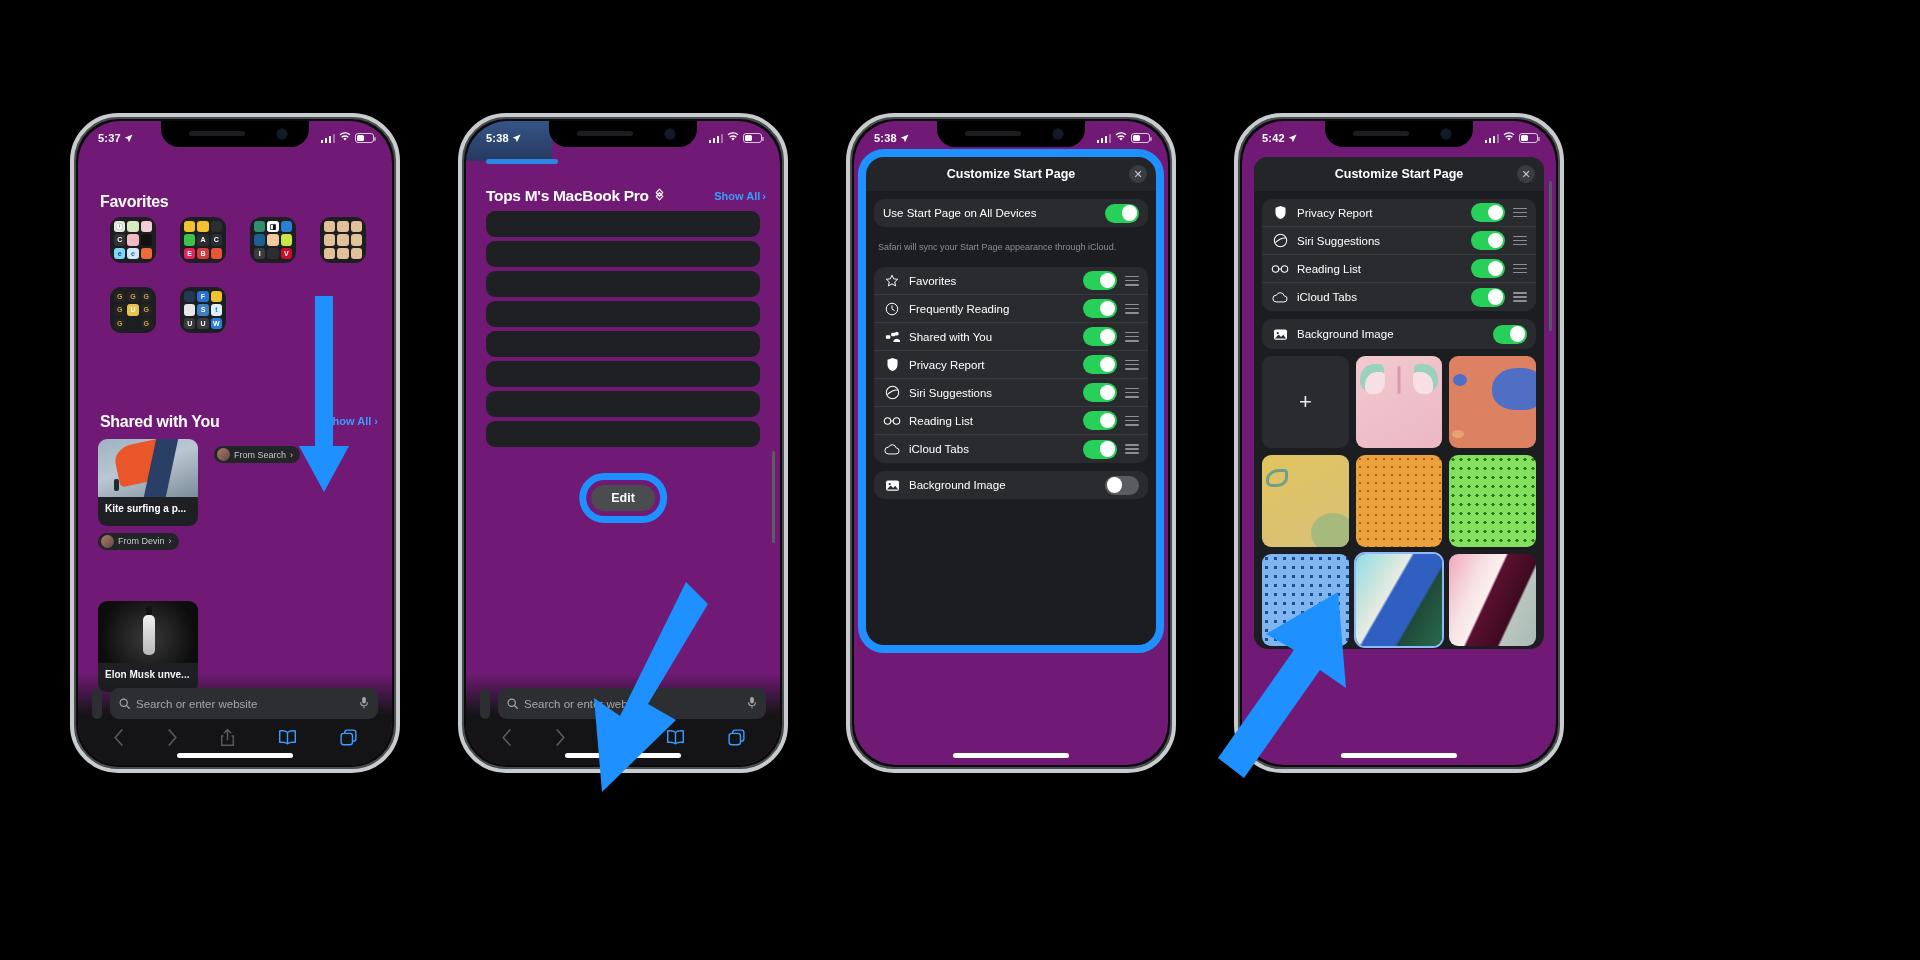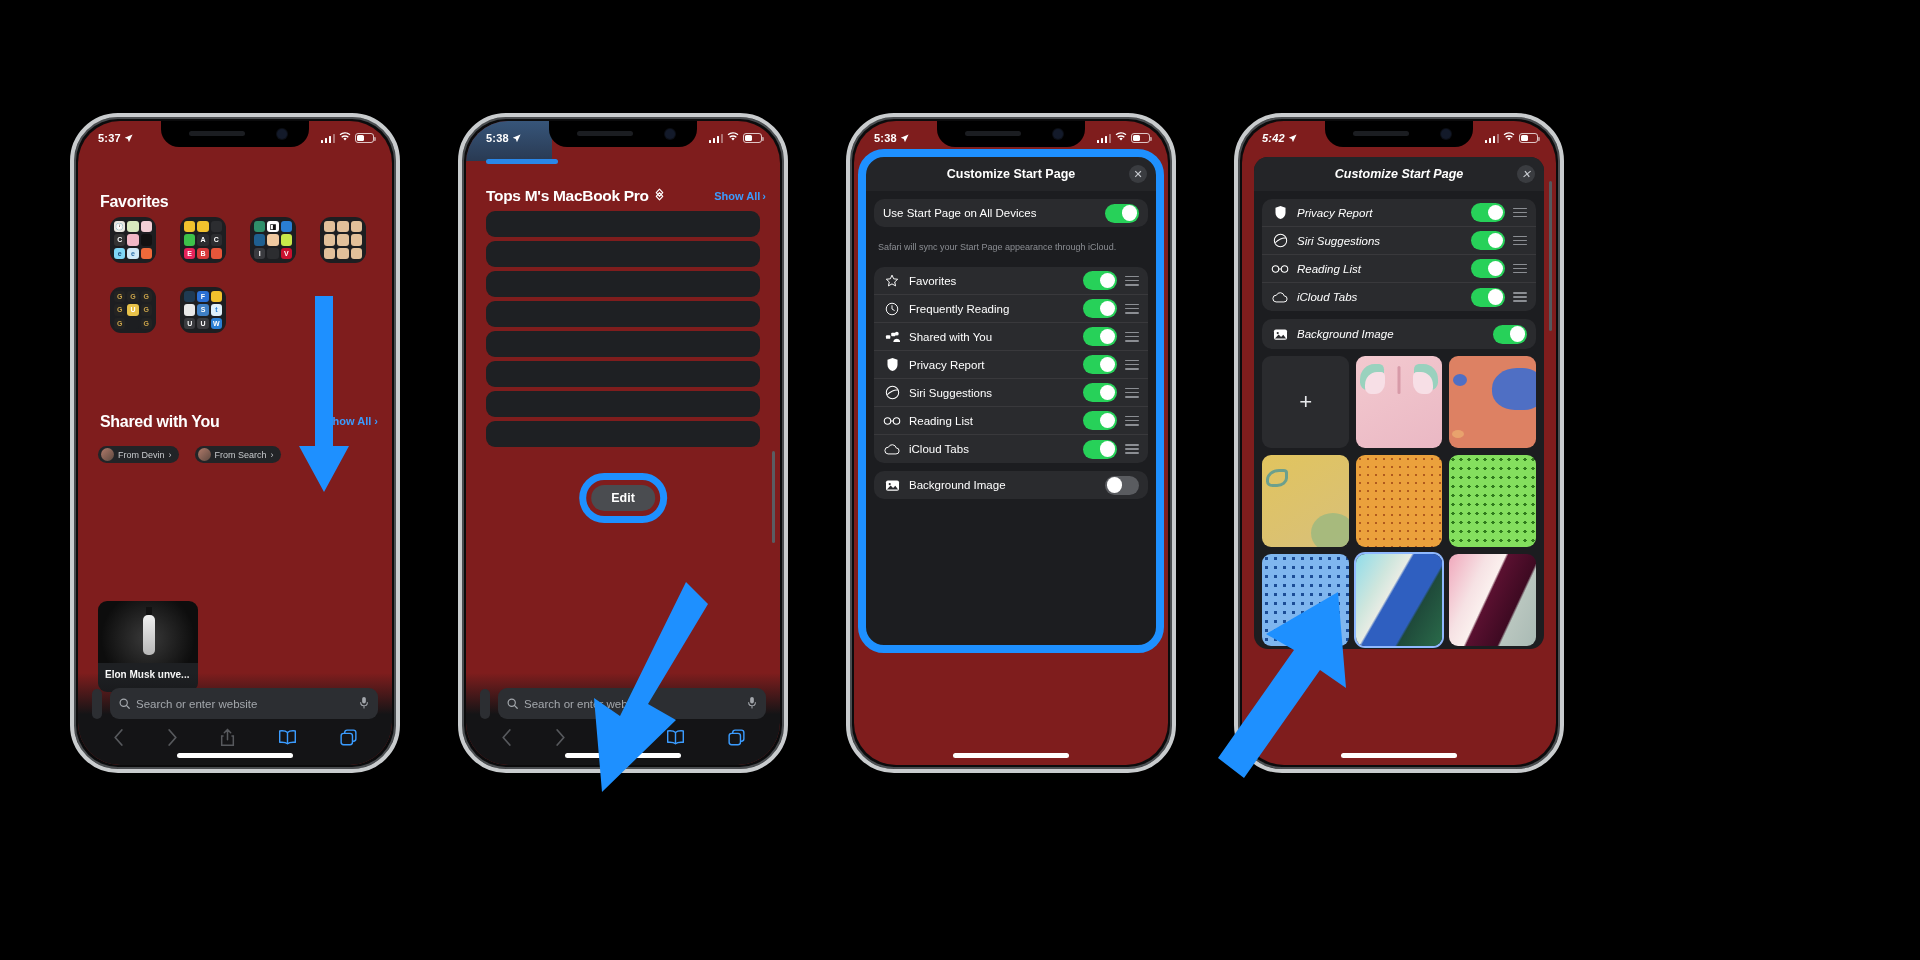--- a/index.html
+++ b/index.html
@@ -11,21 +11,21 @@
 
   
   .phone {
     position:absolute; width:330px; height:660px; border-radius:48px;
     background:#0b0b0c;
     border:4px solid #c9ccce;
     box-shadow:0 0 0 2px #4a4d50 inset;
     overflow:hidden;
   }
   .phone .screen {
-    position:absolute; inset:4px; border-radius:42px; background:#7f1d1d;
+    position:absolute; inset:4px; border-radius:42px; background:#701a75;
     overflow:hidden;
   }
   .notch {
     position:absolute; top:0; left:50%; transform:translateX(-50%);
     width:148px; height:26px; background:#000;
     border-bottom-left-radius:18px; border-bottom-right-radius:18px; z-index:40;
   }
   .notch .speaker { position:absolute; left:28px; top:10px; width:56px; height:5px;
     background:#1b1d21; border-radius:3px; }
   .notch .cam { position:absolute; right:22px; top:8px; width:10px; height:10px;
@@ -113,21 +113,21 @@
   .vscroll { position:absolute; right:5px; top:330px; width:3px; height:92px;
     border-radius:2px; background:#5a5d62; }
   .editwrap { position:absolute; left:50%; top:352px; transform:translateX(-50%);
     z-index:25; }
   .editring { border:7px solid #1e90ff; border-radius:32px; padding:5px; }
   .editbtn { background:#4a4c50; color:#fff; font-size:12.5px; font-weight:700;
     border-radius:14px; padding:6px 20px; }
 
   
   #p3 { left:846px; top:113px; }
-  #p4 { left:1234px; top:113px;font-style:italic; }
+  #p4 { left:1234px; top:113px; }
   .sheet { position:absolute; left:12px; right:12px; border-radius:14px;
     background:#1c1d20; overflow:hidden; }
   .sheet-hd { height:34px; display:flex; align-items:center; justify-content:center;
     position:relative; background:#242528; }
   .sheet-hd .h { color:#fff; font-size:12.5px; font-weight:700; }
   .xbtn { position:absolute; right:9px; top:50%; transform:translateY(-50%);
     width:18px; height:18px; border-radius:50%; background:#3a3c40;
     display:flex; align-items:center; justify-content:center; color:#c9ccd1;
     font-size:11px; line-height:1; }
   .grp { background:#2a2b2e; border-radius:10px; margin:8px; overflow:hidden; }
@@ -282,20 +282,31 @@
         <div class="favcell"></div>
       </div>
 
       <div class="swy-head sec-title">Shared with You</div>
       <div class="showall">
         <span>Show All</span> ›
       </div>
 
       <div class="cards">
         <div>
+          <div class="card">
+            <div class="thumb" style="background:linear-gradient(160deg,#9fb3c4 0%,#b9c7d2 45%,#7d8d99 100%)">
+              <div style="position:absolute;left:18px;top:4px;width:48px;height:40px;background:#e8562a;border-radius:40% 10% 30% 10%;transform:rotate(-12deg)"></div>
+              <div style="position:absolute;left:52px;top:0;width:22px;height:58px;background:#2a3f66;transform:skewX(-12deg)"></div>
+              <div style="position:absolute;left:16px;bottom:6px;width:5px;height:12px;background:#1e2a33;border-radius:2px"></div>
+            </div>
+            <div class="meta">
+              <div class="ttl">Kite surfing a p...</div>
+              <div class="dom"></div>
+            </div>
+          </div>
           <div class="from">
             <span class="av"></span>
             <span>From Devin</span> ›
           </div>
         </div>
         <div>
           <div class="from">
             <span class="av"></span>
             <span>From Search</span> ›
           </div>

